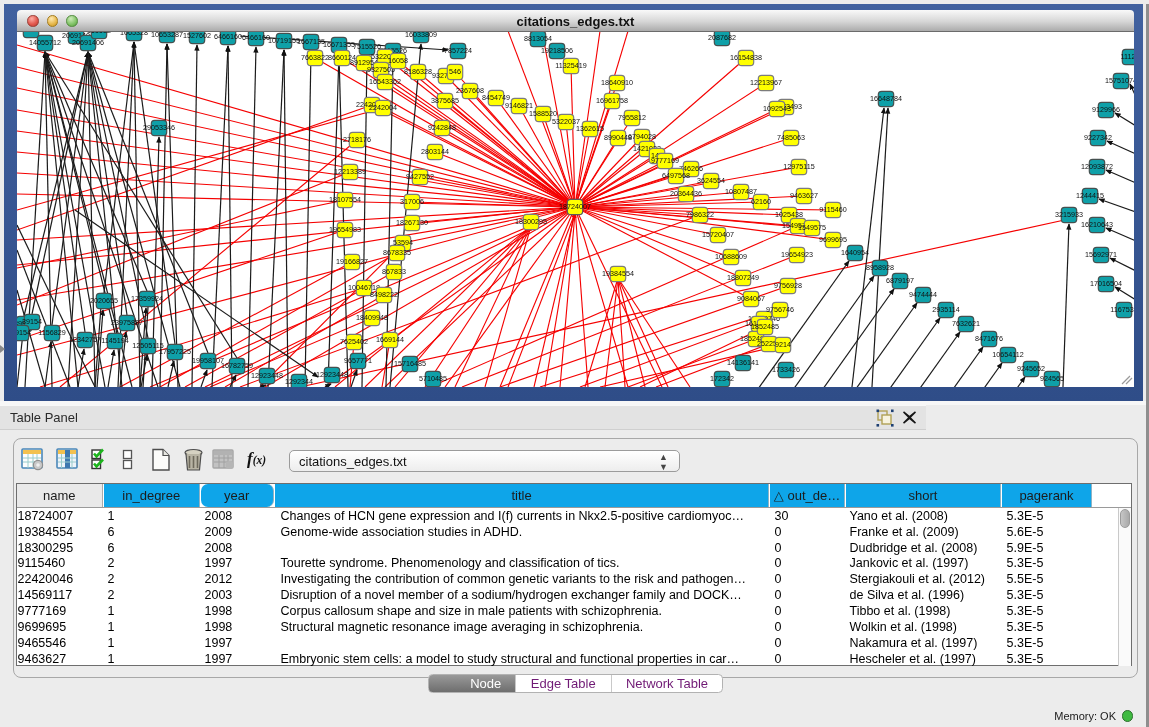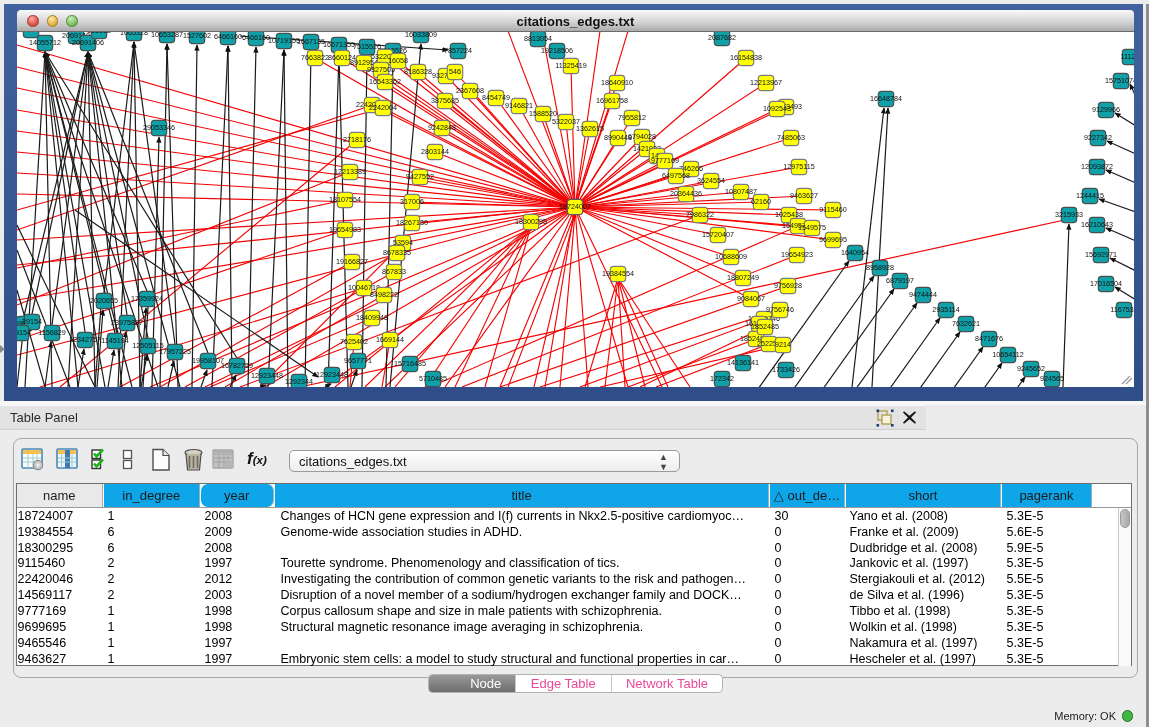--- a/index.html
+++ b/index.html
@@ -23,21 +23,21 @@
 #combo .arr{position:absolute;right:11px;top:1px;font-size:9px;color:#444;line-height:10px;}
 #tbl{position:absolute;left:15.5px;top:482.5px;width:1116px;height:183.5px;background:#fff;border:1px solid #6e6e6e;}
 .hd{position:absolute;top:0;height:23px;font-size:13px;color:#1c1c1c;text-align:center;line-height:23px;background:#0ea5e9;border-right:1px solid #8fb2c4;}
 #tblhead{position:absolute;left:16.5px;top:483.5px;width:1114px;height:24px;background:#fff;border-bottom:1px solid #9a9a9a;}
 .trow{position:absolute;left:16px;width:1100px;height:15.8px;font-size:12.5px;color:#000;white-space:nowrap;overflow:hidden;}
 .trow span{position:absolute;top:0.5px;}
 .c0{left:1.5px;} .c1{left:91.5px;} .c2{left:188.5px;} .c3{left:264.5px;} .c4{left:758.5px;} .c5{left:833.5px;} .c6{left:990.5px;}
 #vsb{position:absolute;left:1117.5px;top:507.5px;width:13px;height:158px;background:#fafafa;border-left:1px solid #c9c9c9;}
 #vsb .th{position:absolute;left:1.5px;top:1px;width:9.5px;height:19px;border-radius:5px;background:linear-gradient(90deg,#c6c6c6,#a9a9a9);border:0.5px solid #9b9b9b;}
 #tabs{position:absolute;left:428px;top:673.5px;width:295px;height:19.5px;border:1px solid #b2b2b2;border-radius:4.5px;background:#fff;font-size:13px;display:flex;overflow:hidden;}
-#tabs .seg{height:100%;text-align:center;line-height:18px;color:#ec4899;}
+#tabs .seg{height:100%;text-align:center;line-height:18px;color:#701a75;}
 #tabs .sel{background:linear-gradient(#999999,#6e6e6e);color:#fff;}
 #status{position:absolute;right:33px;top:710px;font-size:11px;color:#1b1b1b;}
 #gdot{position:absolute;right:16px;top:710px;width:11.5px;height:11.5px;border-radius:50%;background:#3fba41;border:1px solid #2c6e2d;}
 .ico{position:absolute;top:0;}
 </style></head>
 <body>
 <div id="frame">
   <div id="titlebar">
     <div id="title">citations_edges.txt</div>
     <div class="tl" id="b1"></div>
@@ -607,21 +607,21 @@
       <ellipse cx="11.5" cy="4.5" rx="8.5" ry="3" fill="#d6d2c2" stroke="#4d4d4d" stroke-width="1.2"></ellipse>
       <path d="M4,6 L5.5,22 H17.5 L19,6" fill="#b8b4a4" stroke="#4d4d4d" stroke-width="1.2"></path>
       <path d="M7.5,8 V20 M11.5,8 V20 M15.5,8 V20" stroke="#6e6a5c" stroke-width="1.6"></path>
     </svg>
 <svg class="ico" style="left:194px" width="23" height="23" viewBox="0 0 23 23">
       <rect x="1" y="2" width="20" height="18" fill="#c2c2c2" stroke="#a6a6a6" stroke-width="1.4" rx="1"></rect>
       <rect x="2" y="3" width="18" height="4" fill="#b2b2b2"></rect>
       <path d="M2,10 H20 M2,14 H20 M7,7 V20 M12,7 V20 M16,7 V20" stroke="#a0a0a0" stroke-width="1"></path>
       <circle cx="17.5" cy="17" r="4" fill="#b5b5b5"></circle>
     </svg>
-<div class="ico" style="left:229px;top:1px;font-family:Liberation Sans, sans-serif;font-style:italic;font-weight:bold;font-size:17px;color:#111;">f<span style="font-size:11.5px;">(x)</span></div>
+<div class="ico" style="left:229px;top:1px;font-family:Liberation Serif, serif;font-style:italic;font-weight:bold;font-size:17px;color:#111;">f<span style="font-size:11.5px;">(x)</span></div>
 </div>
 <div id="combo">citations_edges.txt<span class="arr">▲<br>▼</span></div>
 <div id="tbl"></div>
 <div id="tblhead">
 <div class="hd" style="left:0;width:86.5px;background:#e9e9e9;border-right:1px solid #aaa;">name</div>
 <div class="hd" style="left:87.5px;width:95.5px;">in_degree</div>
 <div class="hd" style="left:184px;width:73.5px;border-radius:7px;">year</div>
 <div class="hd" style="left:258.5px;width:494px;">title</div>
 <div class="hd" style="left:753.5px;width:75px;">△ out_de…</div>
 <div class="hd" style="left:829.5px;width:155px;">short</div>

